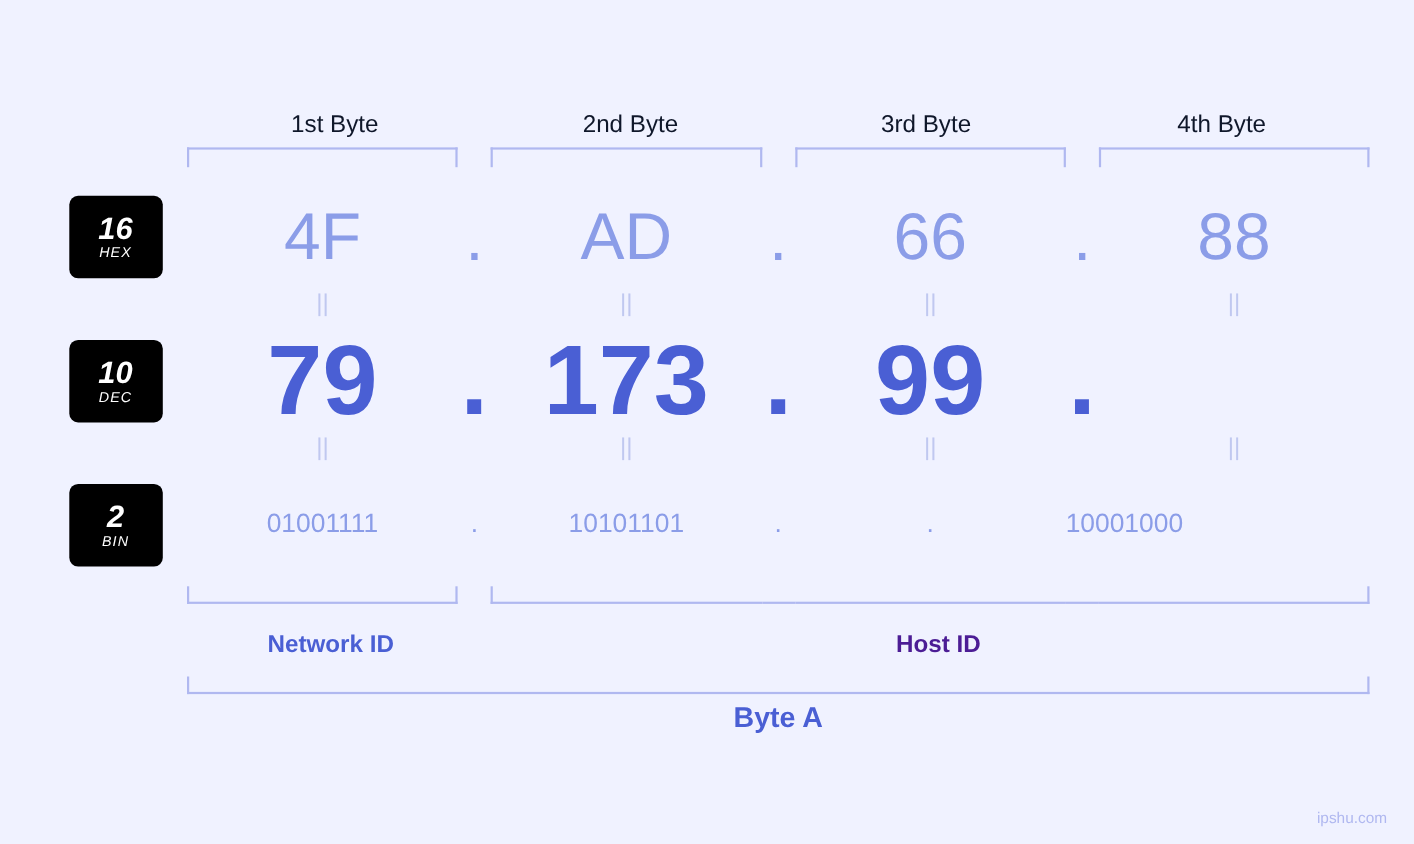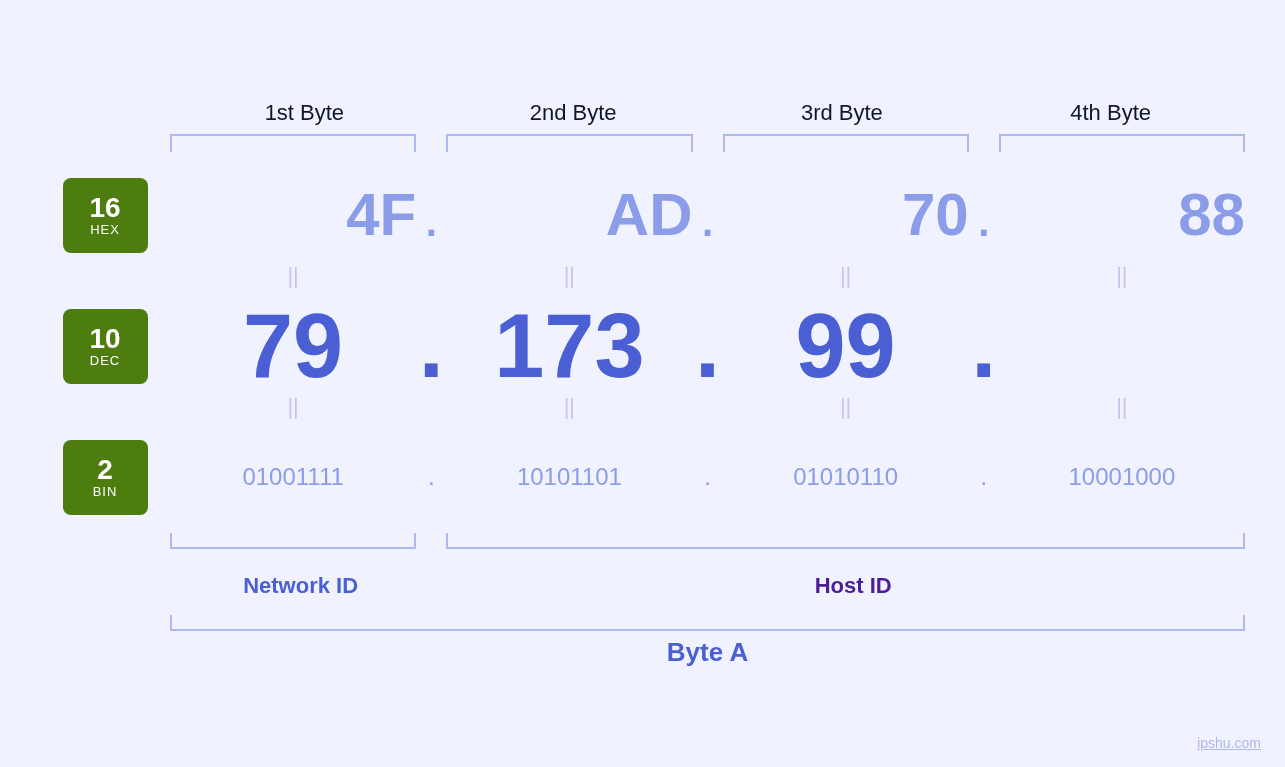--- a/index.html
+++ b/index.html
@@ -53,47 +53,48 @@
       display: grid;
       grid-template-columns: 130px 1fr 30px 1fr 30px 1fr 30px 1fr;
       width: 100%;
       align-items: center;
       margin-top: 10px;
     }
 
     .base-badge {
       width: 85px;
       height: 75px;
-      background: #4d7c0f;
+      background: #000000;
       border-radius: 8px;
       display: flex;
       flex-direction: column;
       align-items: center;
       justify-content: center;
       color: white;
       margin: 8px auto;
+      font-style: italic;
     }
 
     .base-badge .base-num {
       font-size: 28px;
       font-weight: bold;
       line-height: 1;
     }
 
     .base-badge .base-label {
       font-size: 13px;
       font-weight: normal;
       letter-spacing: 1px;
     }
 
     .hex-row .cell-value {
-      text-align: right;
+      text-align: center;
       color: #8b9de8;
       font-size: 60px;
-      font-weight: bold;
+      font-weight: normal;
       line-height: 1;
     }
 
     .dec-row .cell-value {
       text-align: center;
       color: #4a5fd4;
       font-size: 90px;
       font-weight: bold;
       line-height: 1;
     }
@@ -155,21 +156,20 @@
       font-size: 22px;
       font-weight: bold;
     }
 
     .watermark {
       position: absolute;
       bottom: 16px;
       right: 24px;
       color: #b0b8f0;
       font-size: 14px;
-      text-decoration: underline;
     }
   </style>
 </head>
 <body>
 
 <div class="container">
 
   <div class="byte-headers">
     <div class="byte-header-spacer"></div>
     <div class="byte-header">1st Byte</div>
@@ -193,21 +193,21 @@
     <div style="display:flex; justify-content:center;">
       <div class="base-badge">
         <span class="base-num">16</span>
         <span class="base-label">HEX</span>
       </div>
     </div>
     <div class="cell-value">4F</div>
     <div class="hex-dot">.</div>
     <div class="cell-value">AD</div>
     <div class="hex-dot">.</div>
-    <div class="cell-value">70</div>
+    <div class="cell-value">66</div>
     <div class="hex-dot">.</div>
     <div class="cell-value">88</div>
   </div>
 
   <div class="equals-row">
     <div></div>
     <div class="equals-sign">||</div>
     <div></div>
     <div class="equals-sign">||</div>
     <div></div>
@@ -246,21 +246,20 @@
     <div style="display:flex; justify-content:center;">
       <div class="base-badge">
         <span class="base-num">2</span>
         <span class="base-label">BIN</span>
       </div>
     </div>
     <div class="cell-value">01001111</div>
     <div class="bin-dot">.</div>
     <div class="cell-value">10101101</div>
     <div class="bin-dot">.</div>
-    <div class="cell-value">01010110</div>
     <div class="bin-dot">.</div>
     <div class="cell-value">10001000</div>
   </div>
 
   <div style="display:grid; grid-template-columns: 130px 1fr 30px 1fr 30px 1fr 30px 1fr; width:100%; margin-top:10px;">
     <div></div>
 
     <div style="height:16px; border-bottom:2px solid #b0b8f0; border-left:2px solid #b0b8f0; border-right:2px solid #b0b8f0;"></div>
     <div></div>
 

